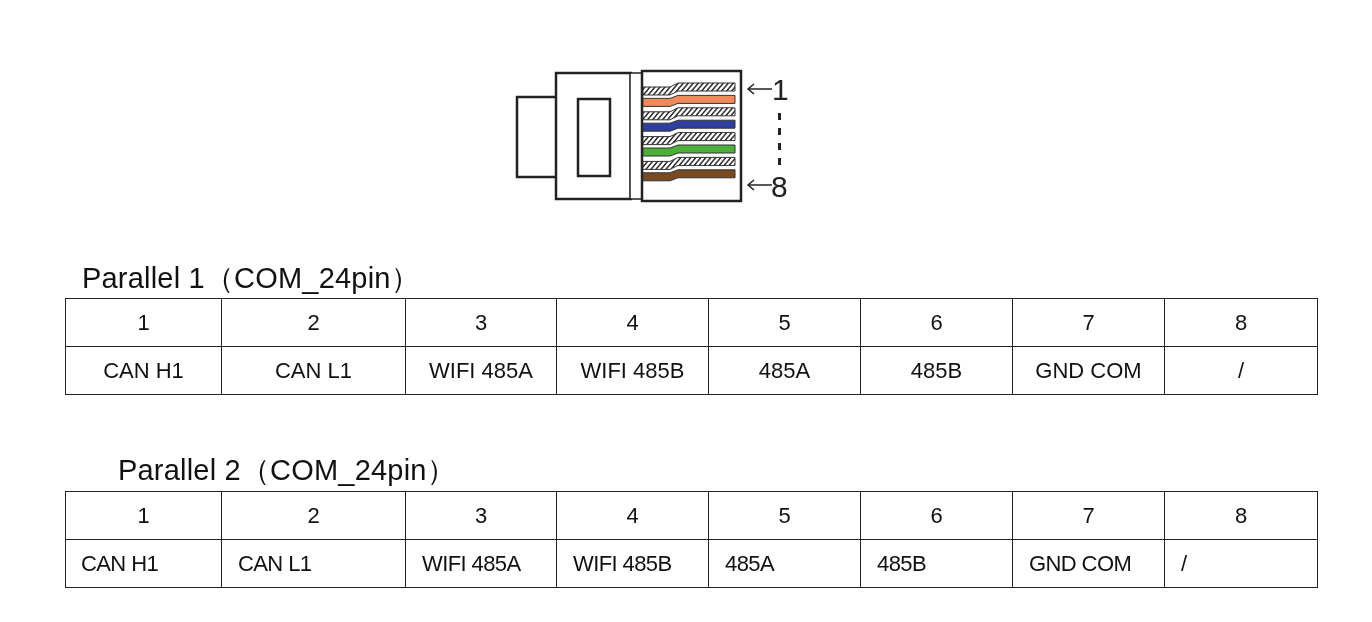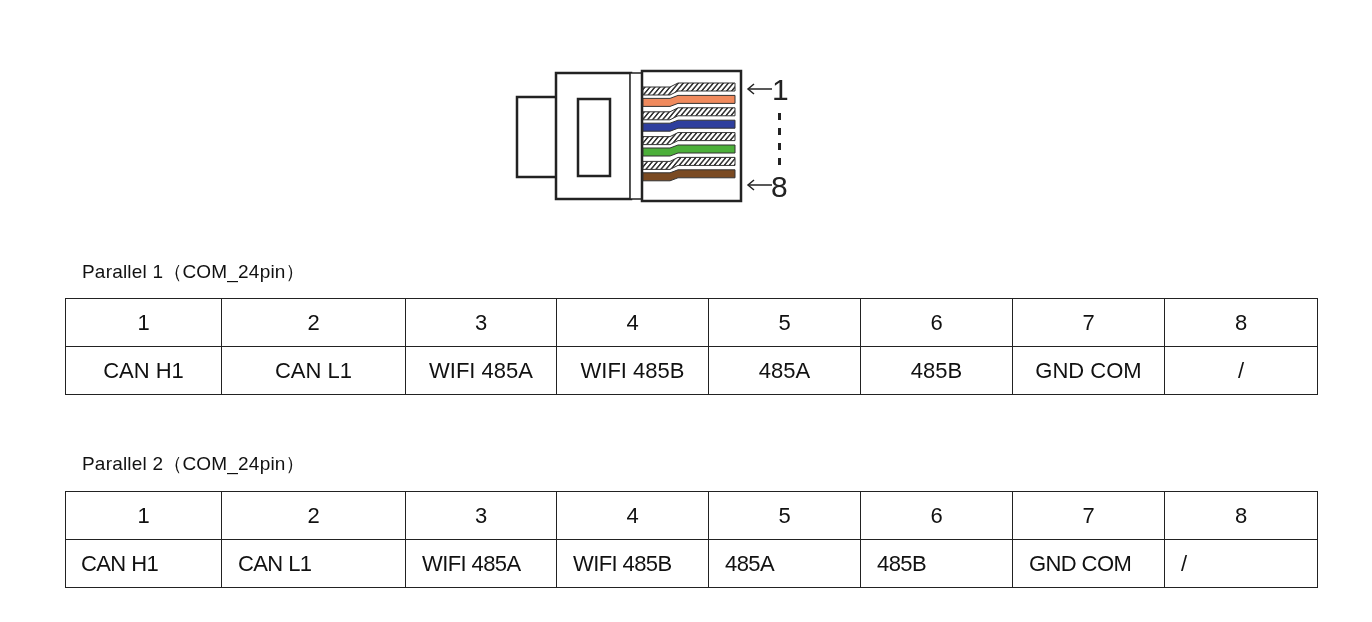--- a/index.html
+++ b/index.html
@@ -1,21 +1,21 @@
 <!DOCTYPE html>
 <html><head>
 <meta charset="utf-8">
 <style>
   html, body { margin: 0; padding: 0; background: #ffffff; }
   body { width: 1372px; height: 622px; position: relative; overflow: hidden;
          font-family: "Liberation Sans", "DejaVu Sans", sans-serif; color: #111; }
   #connector { position: absolute; left: 510px; top: 62px; }
-  .section-title { position: absolute; left: 82px; font-size: 19px; color: #111; letter-spacing: 0.2px; }
+  .section-title { position: absolute; left: 82px; font-size: 29px; color: #111; letter-spacing: 0.2px; }
   #title1 { top: 259px; }
-  #title2 { top: 451px; }
+  #title2 { top: 451px; margin-left: 36px; }
   table.pins { position: absolute; left: 65px; border-collapse: collapse; table-layout: fixed; width: 1252px; }
   table.pins td { border: 1.5px solid #222; height: 47px; padding: 0; font-size: 22px; white-space: nowrap; }
   #table1 { top: 298px; }
   #table2 { top: 491px; }
   #table1 td { text-align: center; }
   #table2 tr.hdr td { text-align: center; }
   #table2 tr.val td { text-align: left; padding-left: 16px; letter-spacing: -0.6px; }
   #table2 tr.val td.c1 { padding-left: 15px; }
 </style>
 </head>

